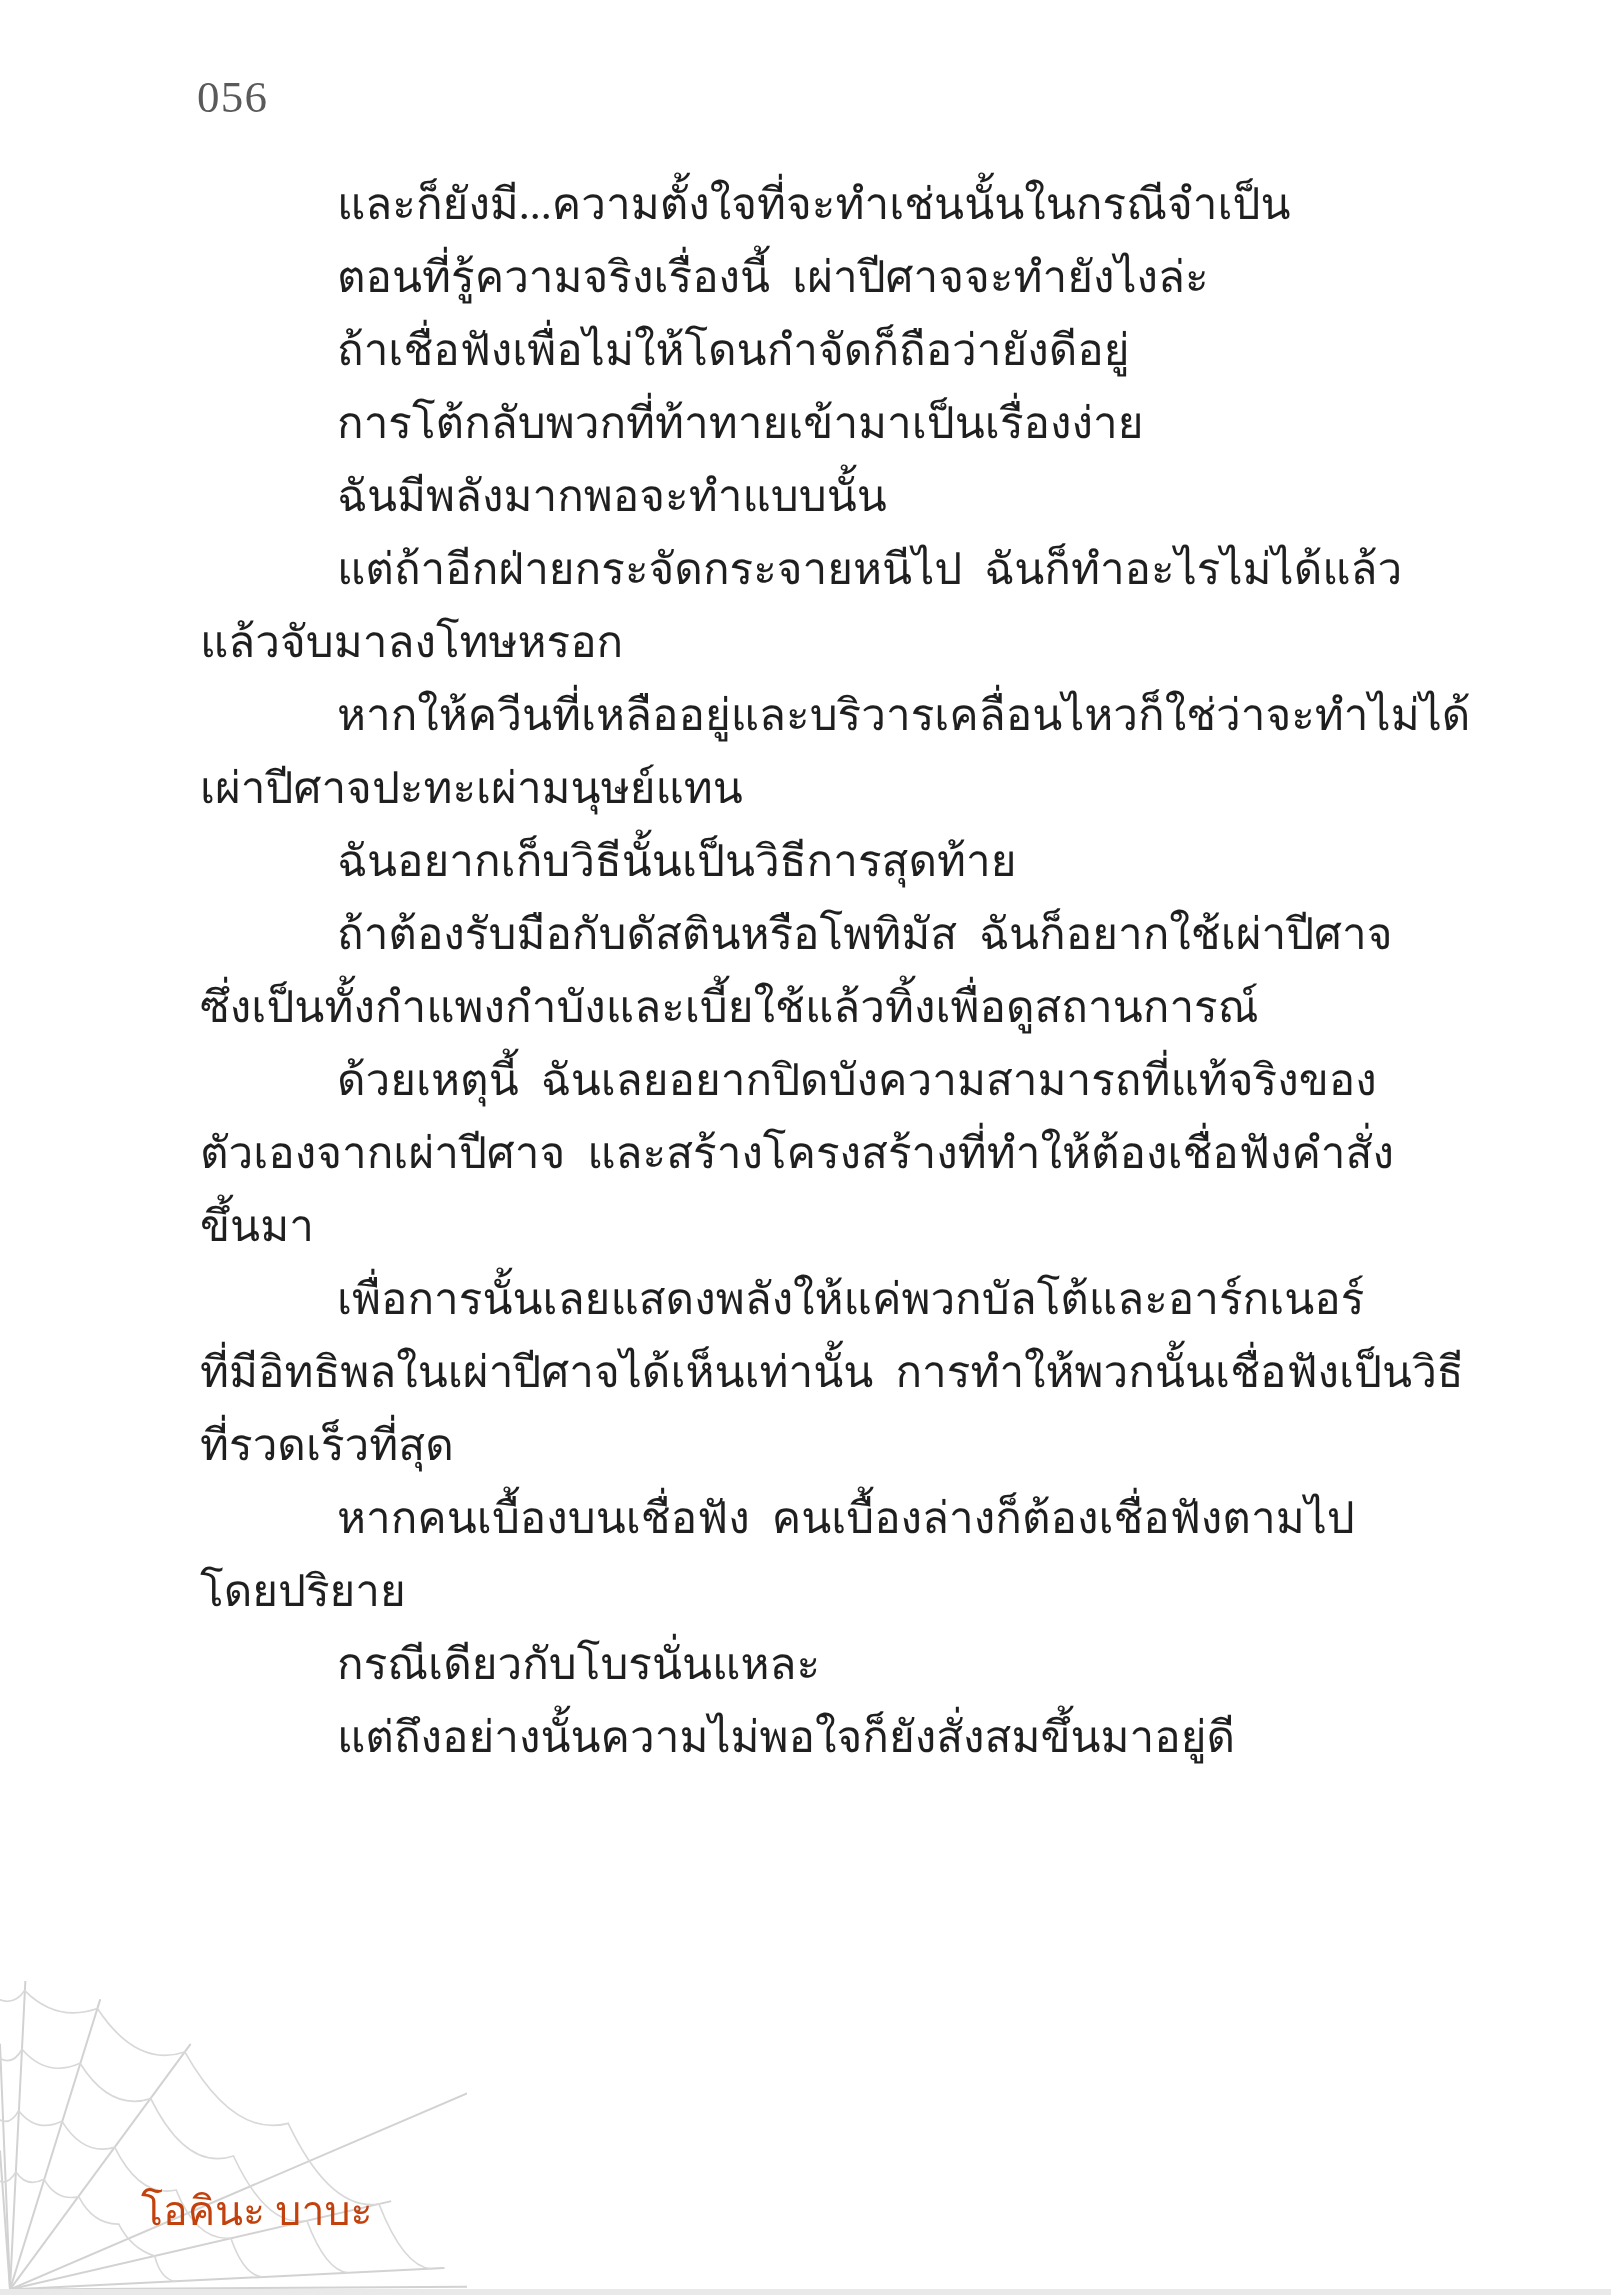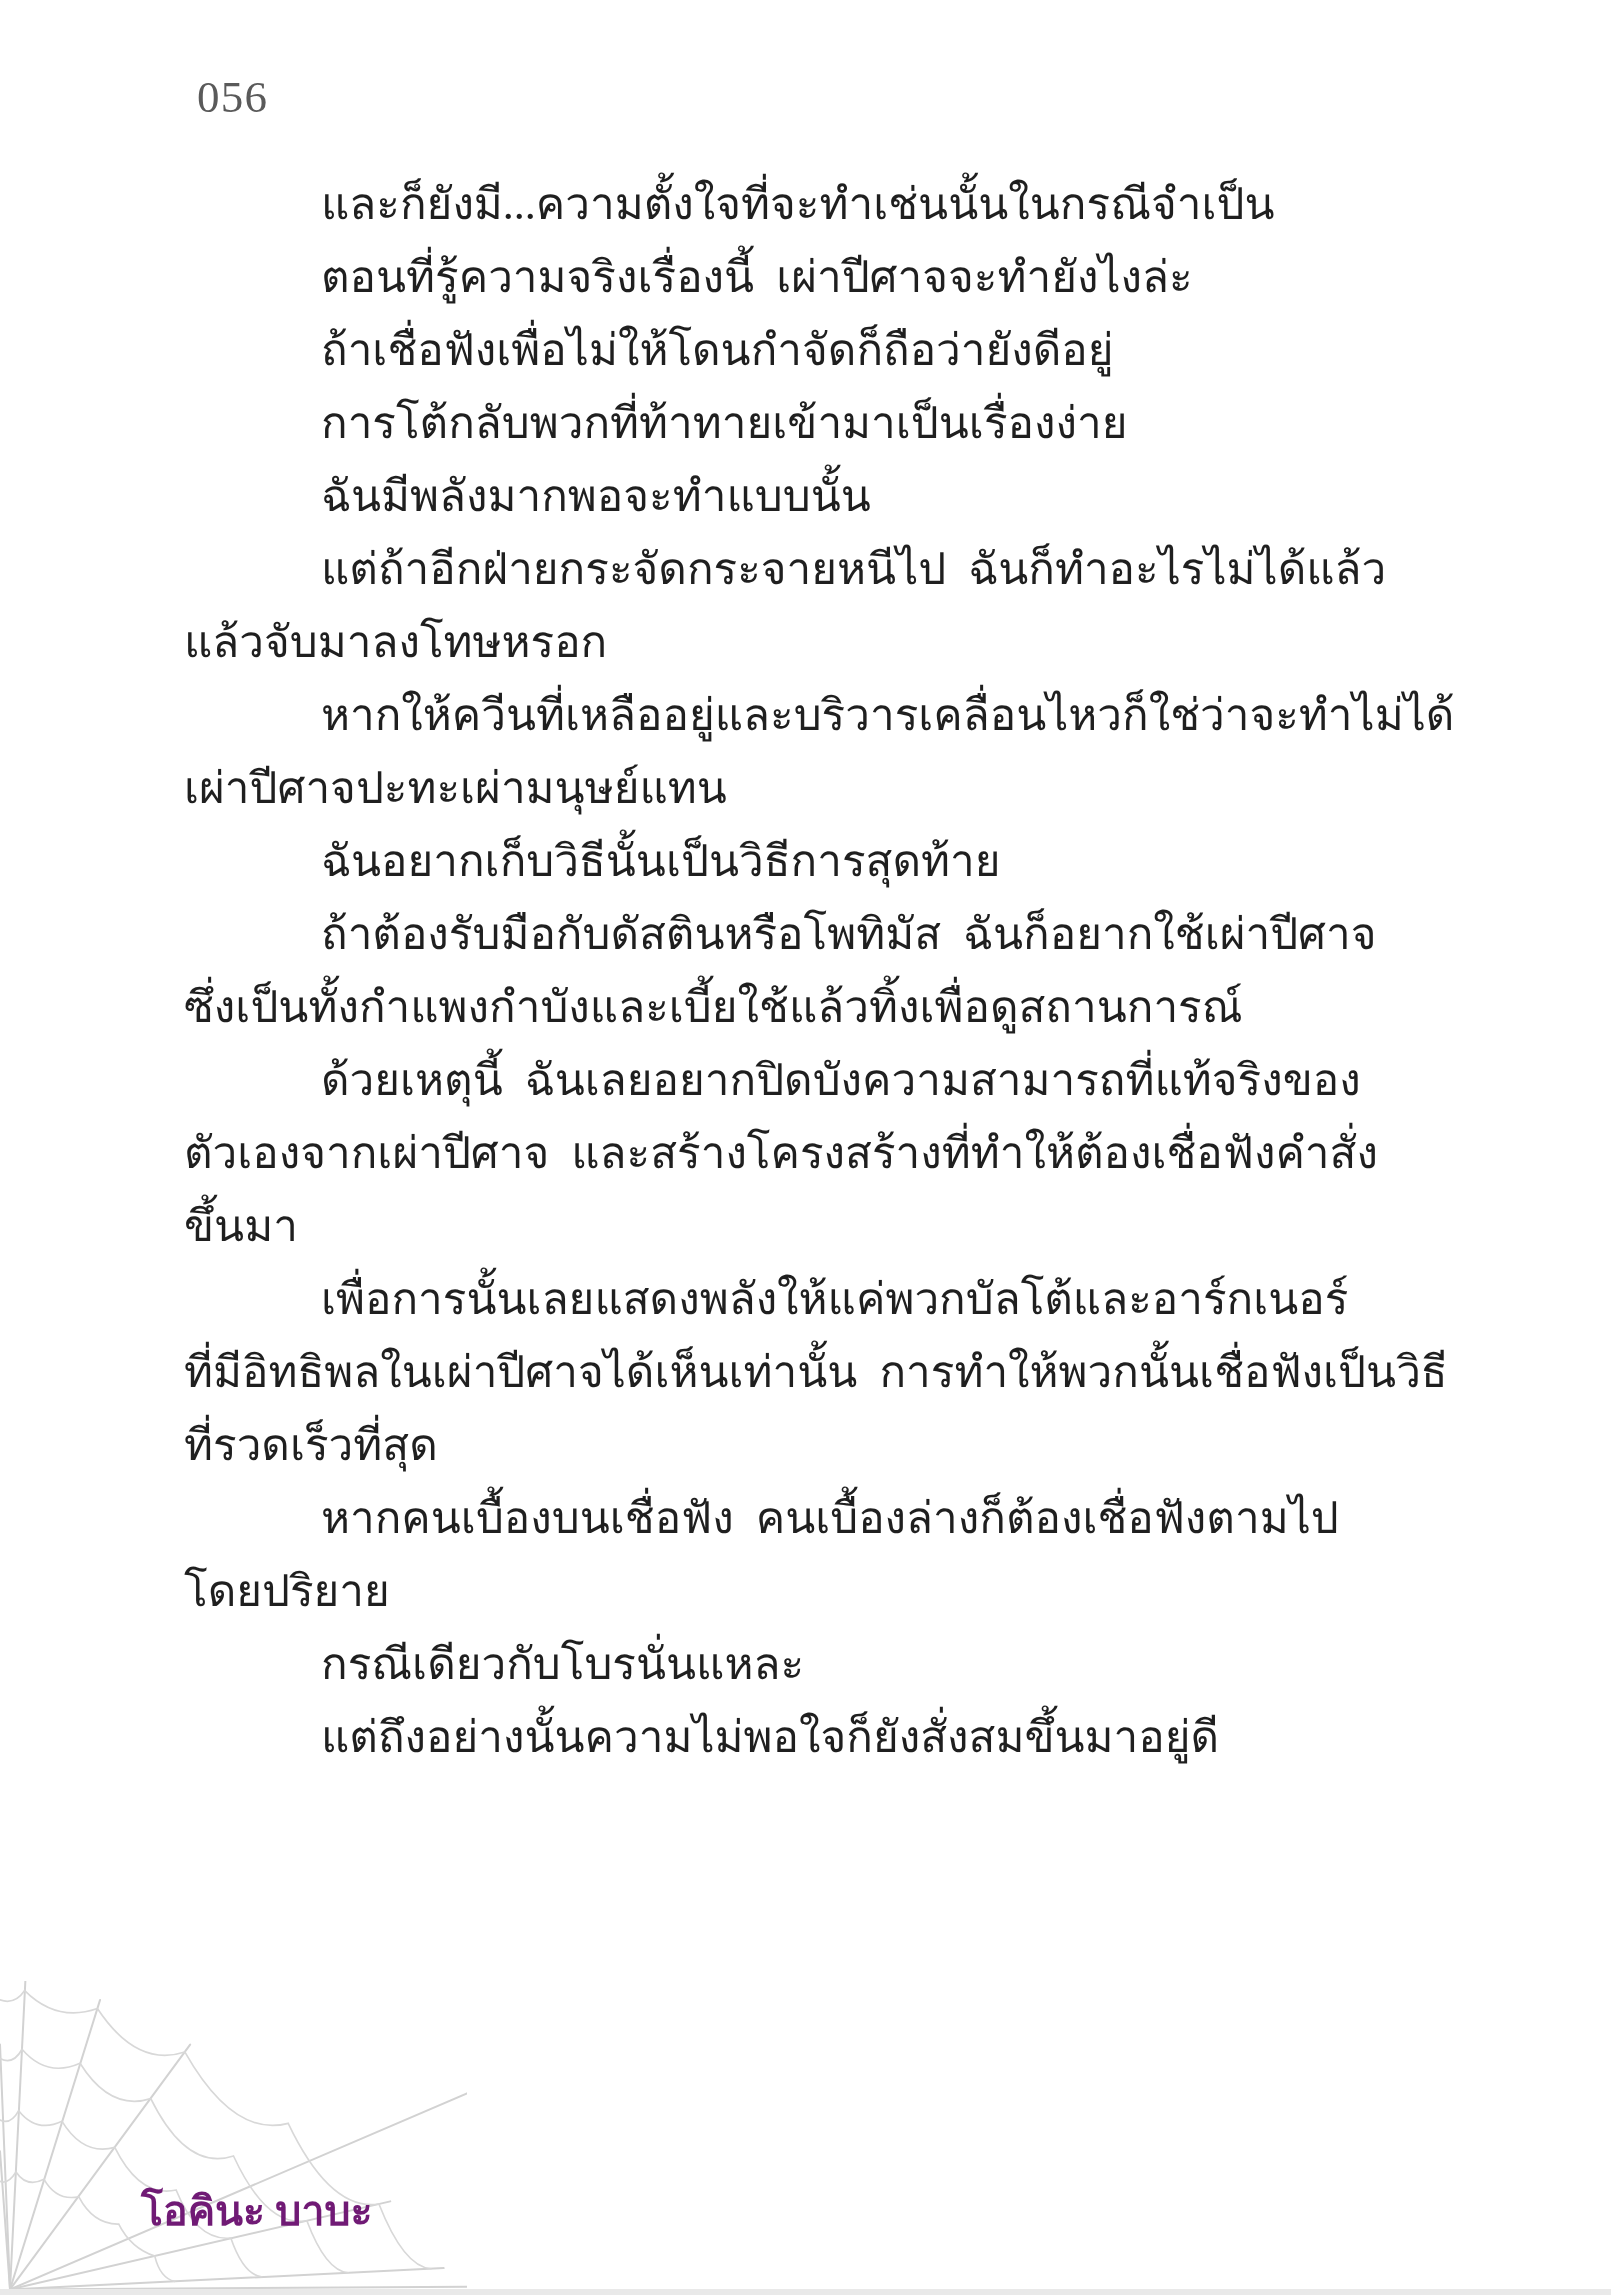--- a/index.html
+++ b/index.html
@@ -18,21 +18,21 @@
     left: 197px; top: 75px;
     font-size: 45px;
     line-height: 1;
     color: #5a5a5a;
     letter-spacing: 1.3px;
     font-family: "Liberation Serif", "DejaVu Serif", serif;
   }
 
   .body-text {
     position: absolute;
-    left: 184px; top: 168px;
+    left: 200px; top: 168px;
     width: 1255px;
   }
   .line {
     display: block;
     height: 73px;
     line-height: 73px;
     font-size: 44px;
     white-space: pre;
     color: #1f1f1f;
   }
@@ -43,23 +43,22 @@
     left: 0; bottom: 0;
     width: 467px; height: 314px;
     pointer-events: none;
   }
 
   .author-name {
     position: absolute;
     left: 141px; top: 2181px;
     font-size: 41px;
     line-height: 60px;
-    color: #701a75;
+    color: #c2410c;
     white-space: pre;
-    font-weight: bold;
   }
 
   .bottom-edge {
     position: absolute;
     left: 0; bottom: 0;
     width: 100%; height: 6px;
     background: #e9e9e9;
   }
 </style>
 </head>

